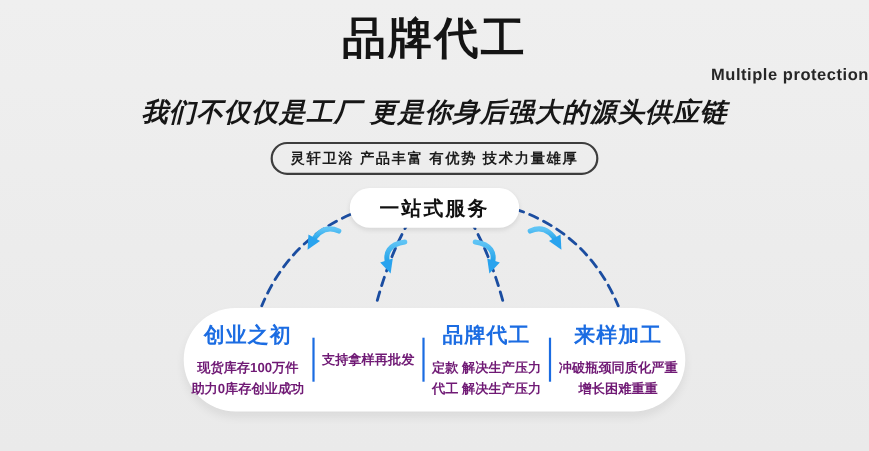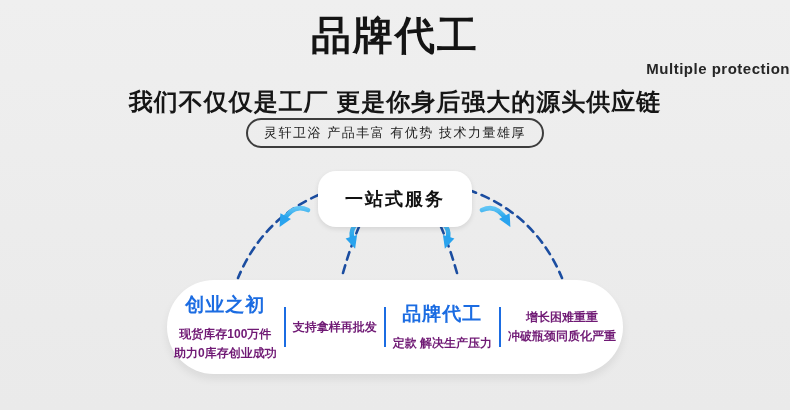--- a/index.html
+++ b/index.html
@@ -33,29 +33,31 @@
     letter-spacing: 0.5px;
     text-align: right;
   }
 
   .tagline {
     font-size: 24px;
     font-weight: bold;
     color: #161616;
     margin-top: 9px;
     letter-spacing: 1px;
+    font-style: italic;
   }
 
   .badge {
     display: inline-block;
+    margin-top: 11px;
     border: 2px solid #3d3d3d;
     border-radius: 16px;
     padding: 4px 16px;
     font-size: 13px;
-    font-weight: normal;
+    font-weight: bold;
     color: #1c1c1c;
     letter-spacing: 1.5px;
     background: transparent;
   }
 
   .flow-svg {
     position: absolute;
     left: 0;
     top: 168px;
     width: 790px;
@@ -63,21 +65,21 @@
     z-index: 1;
   }
 
   .service-pill {
     position: absolute;
     top: 171px;
     left: 50%;
     transform: translateX(-50%);
     background: #ffffff;
     border-radius: 18px;
-    padding: 16px 27px;
+    padding: 6px 27px;
     font-size: 18px;
     font-weight: bold;
     color: #111111;
     letter-spacing: 2px;
     box-shadow: 0 2px 5px rgba(0,0,0,0.10);
     z-index: 2;
     white-space: nowrap;
   }
 
   .card {
@@ -184,26 +186,28 @@
         <div>支持拿样再批发</div>
       </div>
     </div>
 
     <div class="vdiv"></div>
 
     <div class="col">
       <div class="col-title">品牌代工</div>
       <div class="col-desc">
         <div>定款 解决生产压力</div>
+        <div>代工 解决生产压力</div>
       </div>
     </div>
 
     <div class="vdiv"></div>
 
     <div class="col">
-      <div class="col-desc">
+      <div class="col-title">来样加工</div>
+      <div class="col-desc">
+        <div>冲破瓶颈同质化严重</div>
         <div>增长困难重重</div>
-        <div>冲破瓶颈同质化严重</div>
       </div>
     </div>
 
   </div>
 </div>
 
 </body></html>

